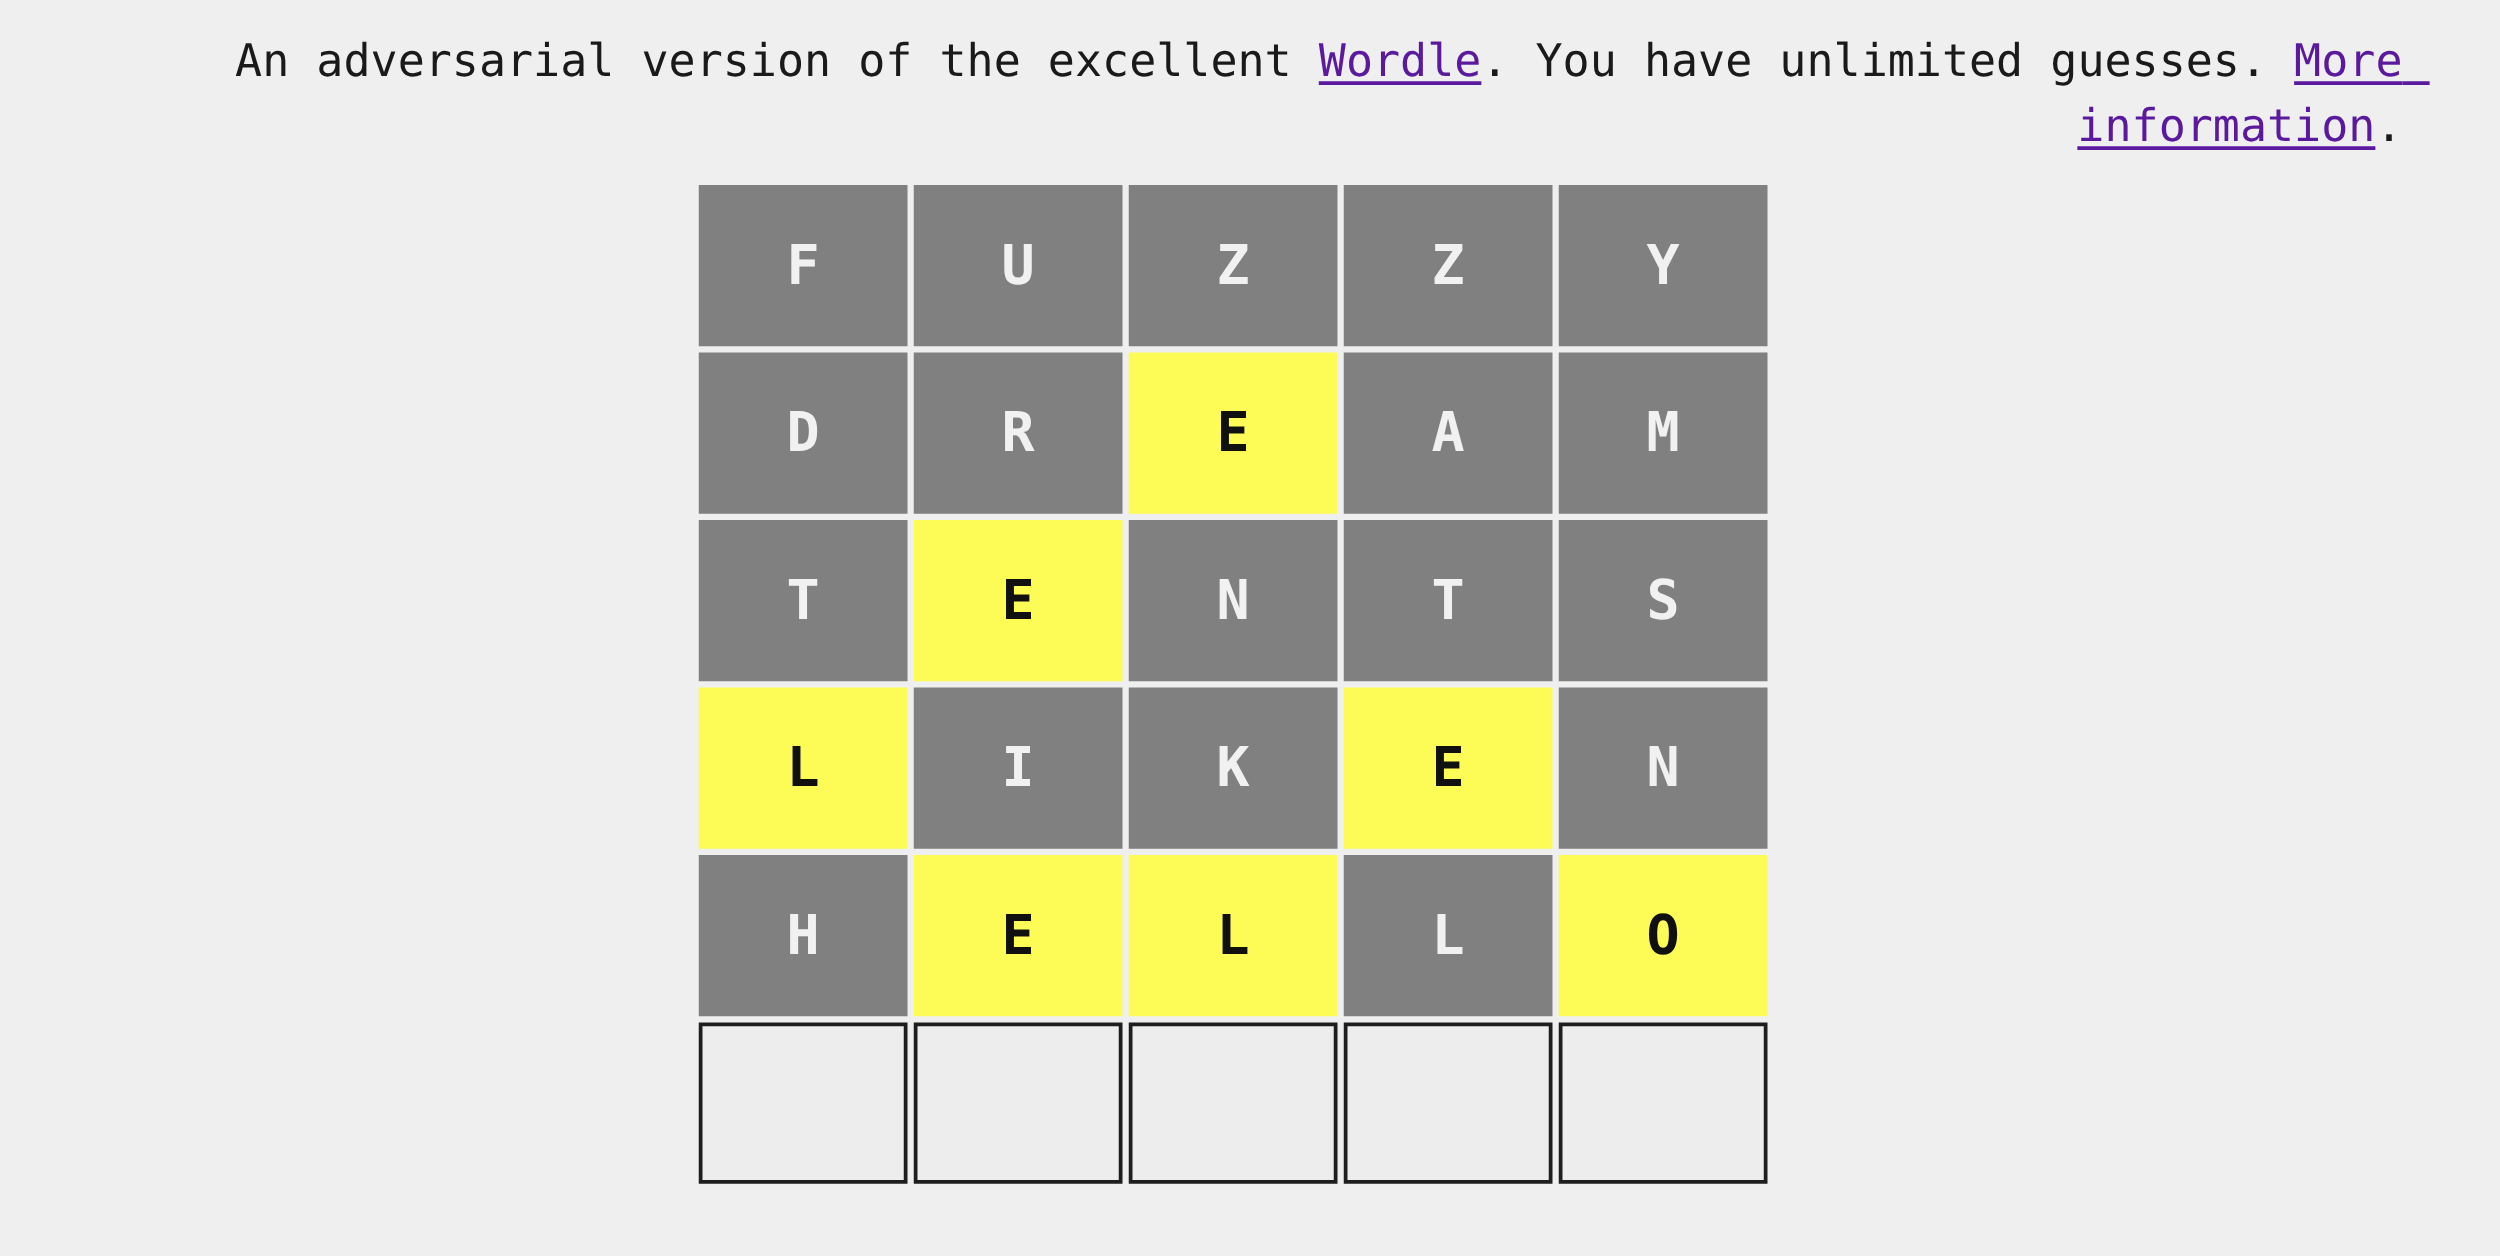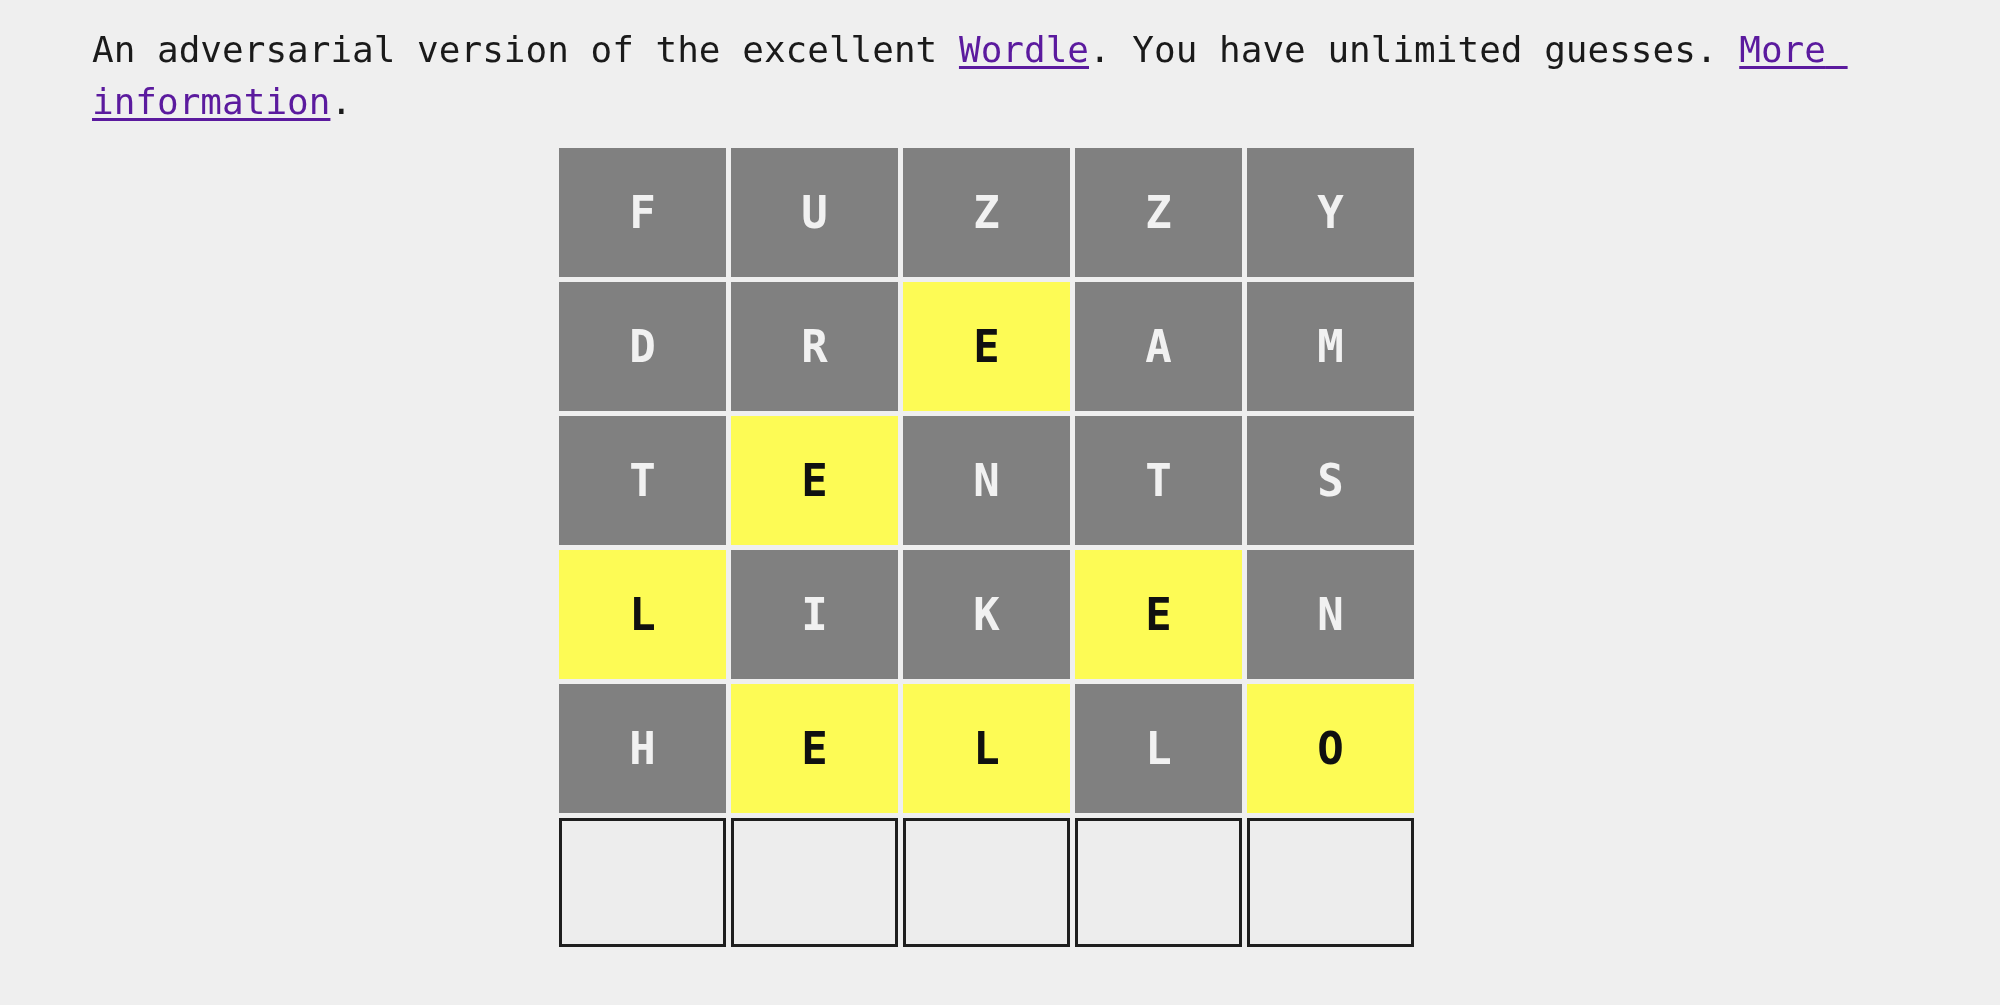--- a/index.html
+++ b/index.html
@@ -20,20 +20,21 @@
   #intro {
     position: absolute;
     left: 92px;
     top: -12px;
     width: 1830px;
     font-size: 36px;
     line-height: 52px;
     color: #1a1a1a;
     letter-spacing: 0px;
     white-space: pre-wrap;
+    text-align: right;
   }
   #intro a {
     color: #5b1a9e;
     text-decoration: underline;
     text-underline-offset: 4px;
   }
 
   
   #grid {
     position: absolute;

